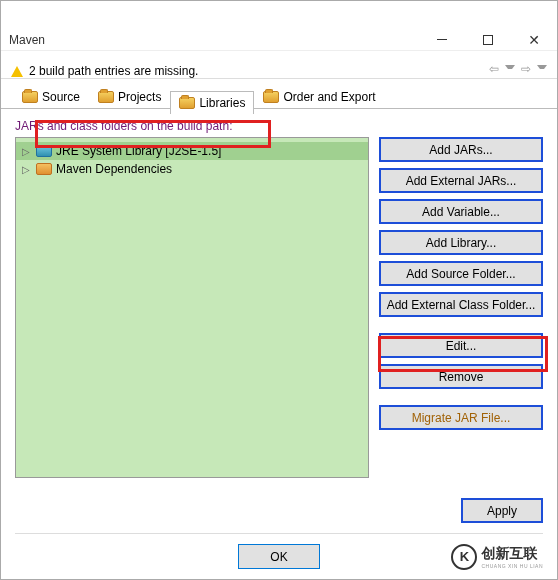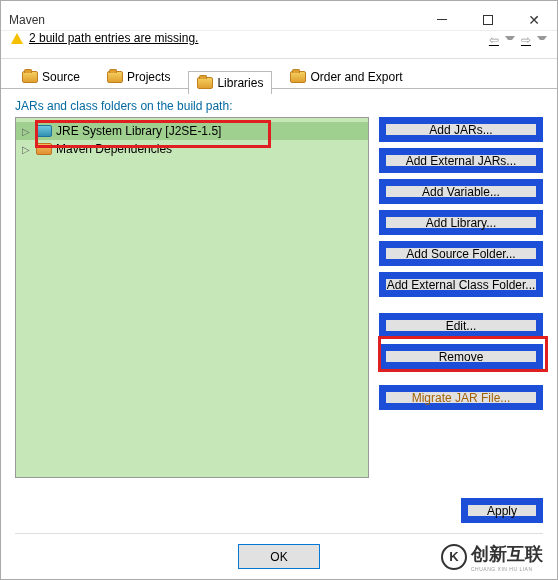--- a/index.html
+++ b/index.html
@@ -1,65 +1,65 @@
 <!DOCTYPE html>
 <html><head>
 <meta charset="utf-8">
 <style>
   * { box-sizing: border-box; font-family: "Segoe UI", Tahoma, sans-serif; font-size: 12px; }
   body { margin: 0; padding: 0; background: #fff; width: 558px; height: 580px; position: relative; }
   .window { width: 558px; height: 580px; border: 1px solid #aaa; background: #fff; display: flex; flex-direction: column; }
-  .titlebar { height: 30px; display: flex; align-items: center; justify-content: space-between; padding: 8px 0 0 8px; background: #fff; border-bottom: 1px solid #eee; }
+  .titlebar { height: 30px; display: flex; align-items: center; justify-content: space-between; padding: 8px 0 0 8px; background: #fff; border-bottom: 1px solid #eee; margin-top: 20px; }
   .titlebar .title { color: #333; }
   .titlebar .controls { display: flex; }
   .titlebar .controls div { width: 46px; height: 30px; display: flex; align-items: center; justify-content: center; color: #333; }
   .sq { width: 10px; height: 10px; border: 1px solid #333; }
   .min { width: 10px; height: 1px; background: #333; }
   .x { font-size: 14px; }
 
-  .warnbar { height: 28px; display: flex; align-items: flex-start; padding: 0 10px; border-bottom: 1px solid #ddd; justify-content: space-between; text-decoration: underline; }
+  .warnbar { height: 28px; display: flex; align-items: flex-end; padding: 0 10px; border-bottom: 1px solid #ddd; justify-content: space-between; }
   .warn-left { display: flex; align-items: center; gap: 6px; }
   .warn-icon { width: 0; height: 0; border-left: 6px solid transparent; border-right: 6px solid transparent; border-bottom: 11px solid #f5c000; position: relative; }
   .nav-arrows { display: flex; gap: 4px; align-items: center; color: #999; font-size: 11px; }
   .nav-arrows span { padding: 2px; }
   .tri { display: inline-block; width: 0; height: 0; }
   .tri.down { border-left: 3px solid transparent; border-right: 3px solid transparent; border-top: 4px solid #999; }
 
-  .tabs { display: flex; align-items: flex-end; padding: 6px 12px 0 12px; border-bottom: 1px solid #bbb; gap: 9px; }
+  .tabs { display: flex; align-items: flex-end; padding: 6px 12px 0 12px; border-bottom: 1px solid #bbb; gap: 0; }
   .tab { padding: 4px 8px; border: 1px solid transparent; border-bottom: none; display: flex; align-items: center; gap: 4px; cursor: default; }
   .tab.active { border-color: #bbb; background: #fff; position: relative; top: 6px; }
   .tab-icon { width: 16px; height: 12px; background: linear-gradient(#f5d060, #e0a030); border: 1px solid #c08020; border-radius: 2px; position: relative; }
   .tab-icon::before { content: ""; position: absolute; top: -3px; left: 1px; width: 6px; height: 3px; background: #e0a030; border: 1px solid #c08020; border-bottom: none; border-radius: 2px 2px 0 0; }
 
   .content { flex: 1; padding: 10px 14px; display: flex; flex-direction: column; }
-  .label { margin-bottom: 4px; color: #0369a1; }
+  .label { margin-bottom: 4px; color: #701a75; }
   .main-row { flex: 1; display: flex; gap: 10px; }
   .tree { flex: 1; border: 1px solid #999; background: #c6e8b8; padding: 4px 0; }
   .tree-item { display: flex; align-items: center; gap: 4px; padding: 2px 6px; }
   .tree-item.selected { background: #a0d090; }
   .tree-item .arrow { width: 10px; color: #666; font-size: 10px; }
   .lib-icon { width: 16px; height: 12px; background: linear-gradient(#70c8e0, #3090b0); border: 1px solid #2070a0; border-radius: 2px; }
   .lib-icon.orange { background: linear-gradient(#f5c060, #e09030); border-color: #c07020; }
   .redbox1 { border: 3px solid #e02020; position: absolute; left: 35px; top: 120px; width: 236px; height: 28px; pointer-events:none; }
 
   .btncol { width: 164px; display: flex; flex-direction: column; gap: 6px; }
-  .btn { height: 25px; border: 7px solid #1d4ed8; background: #e1e1e1; display: flex; align-items: center; justify-content: center; cursor: default; }
+  .btn { height: 25px; border: 2px solid #1d4ed8; background: #e1e1e1; display: flex; align-items: center; justify-content: center; cursor: default; }
   .btn.disabled { color: #a16207; }
   .redbox2 { border: 3px solid #e02020; position: absolute; left: 378px; top: 336px; width: 170px; height: 36px; pointer-events:none;}
   .spacer { height: 4px; }
 
   .footer { padding: 10px 14px; display: flex; flex-direction: column; gap: 10px; }
   .apply-row { display: flex; justify-content: flex-end; }
   .apply-row .btn { width: 82px; }
   .footer hr { border: none; border-top: 1px solid #ddd; margin: 0; }
   .ok-row { display: flex; justify-content: center; align-items: center; position: relative; }
   .ok-row .btn { width: 82px; border: 1px solid #0078d7; }
   .logo { position: absolute; right: 0; display: flex; align-items: center; gap: 4px; color: #333; }
   .logo-circle { width: 26px; height: 26px; border: 2px solid #333; border-radius: 50%; display:flex; align-items:center; justify-content:center; font-weight:bold; font-size:13px;}
-  .logo-text { font-size: 18px; font-weight: bold; }
+  .logo-text { font-size: 14px; font-weight: bold; }
   .logo-sub { font-size: 5px; color: #999; letter-spacing: 0.5px;}
 </style>
 </head>
 <body>
 
 <div class="window">
 
   <div class="titlebar">
     <span class="title">Maven</span>
     <div class="controls">

